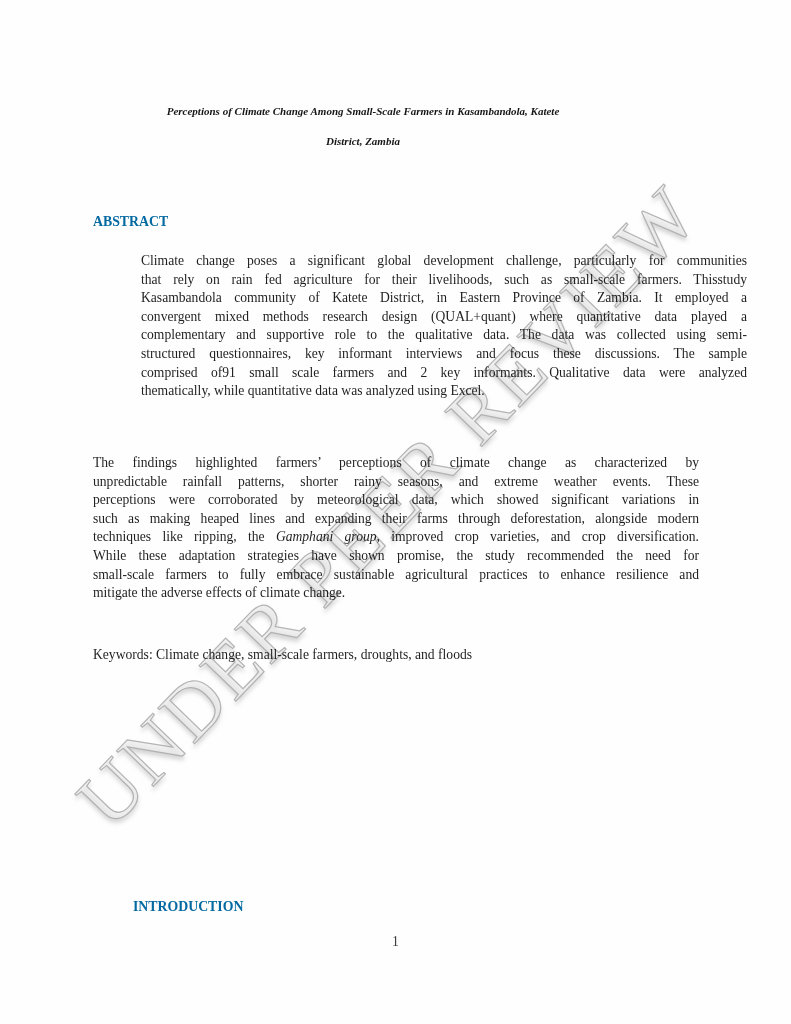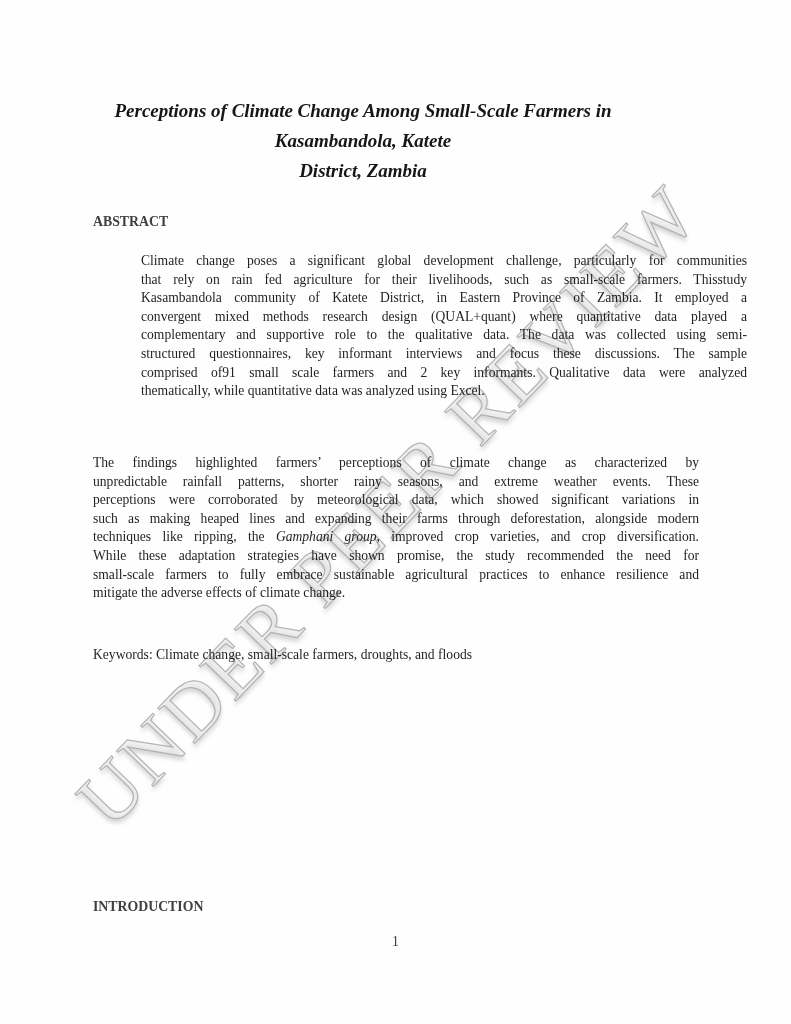--- a/index.html
+++ b/index.html
@@ -31,35 +31,35 @@
   }
   .content-layer { position: relative; z-index: 1; }
   .title {
     position: absolute;
     left: 93px;
     top: 96px;
     width: 540px;
     text-align: center;
     font-weight: bold;
     font-style: italic;
-    font-size: 19px;
+    font-size: 11px;
     line-height: 30px;
     color: #161616;
   }
   .heading {
     position: absolute;
     left: 93px;
     margin: 0;
     font-size: 13.8px;
     font-weight: bold;
     line-height: 18px;
-    color: #404040;
+    color: #0369a1;
   }
   .abstract-h { top: 213px; }
-  .intro-h   { top: 898px; }
+  .intro-h   { top: 898px; margin-left: 40px; }
   .para {
     position: absolute;
     left: 93px;
     width: 606px;
     font-size: 13.6px;
     line-height: 18.6px;
   }
   .para1 { top: 252px; margin-left: 48px; }
   .para2 { top: 454px; }
   .line { text-align: justify; text-align-last: justify; }

